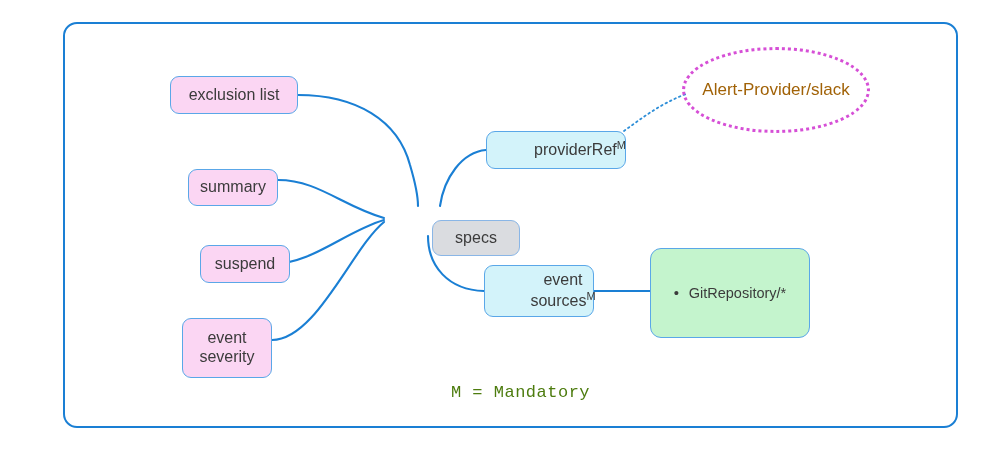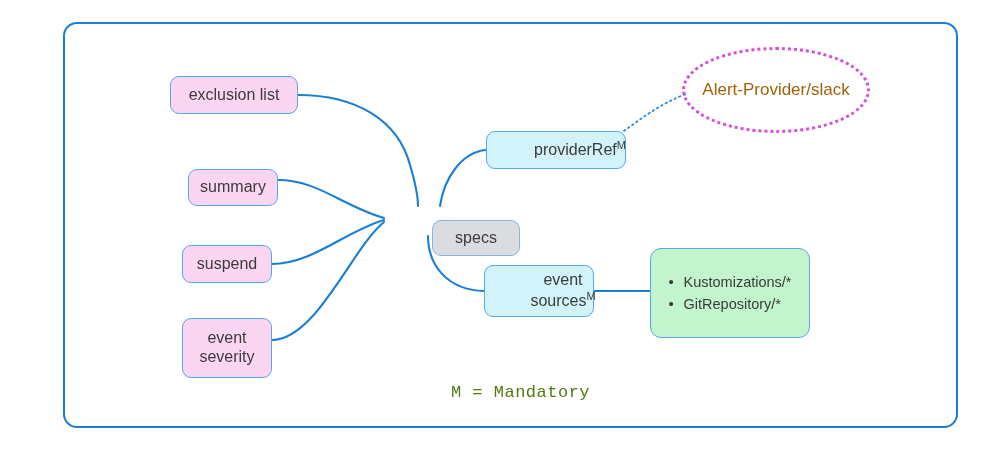--- a/index.html
+++ b/index.html
@@ -77,21 +77,21 @@
   </svg>
 
   <div class="node node-pink" style="left:170px;top:76px;width:128px;height:38px;font-size:16px;">
     <span class="lbl">exclusion list</span>
   </div>
 
   <div class="node node-pink" style="left:188px;top:162px;width:90px;height:37px;font-size:16px;margin-top:7px;">
     <span class="lbl">summary</span>
   </div>
 
-  <div class="node node-pink" style="left:182px;top:245px;width:90px;height:38px;font-size:16px;">
+  <div class="node node-pink" style="left:200px;top:245px;width:90px;height:38px;font-size:16px;">
     <span class="lbl">suspend</span>
   </div>
 
   <div class="node node-pink" style="left:182px;top:318px;width:90px;height:60px;font-size:16px;flex-direction:column;">
     <span class="lbl">event</span>
     <span class="lbl">severity</span>
   </div>
 
   <div class="node node-gray" style="left:384px;top:220px;width:88px;height:36px;font-size:16px;margin-left:48px;">
     <span class="lbl">specs</span>
@@ -105,21 +105,20 @@
 
   <div class="node node-cyan" style="left:484px;top:265px;width:110px;height:52px;font-size:16px;flex-direction:column;">
     <span class="lbl">event</span>
     <span class="lbl">
       <span>sources</span><span class="sup">M</span>
     </span>
   </div>
 
   <div class="node node-green" style="left:650px;top:248px;width:160px;height:90px;">
     <ul class="bullets">
-      <li>Kustomizations/*</li>
       <li>GitRepository/*</li>
     </ul>
   </div>
 
   <div id="ellipse">
     <span>Alert-Provider/slack</span>
   </div>
 
   <div id="legend">
     <span>M = Mandatory</span>

